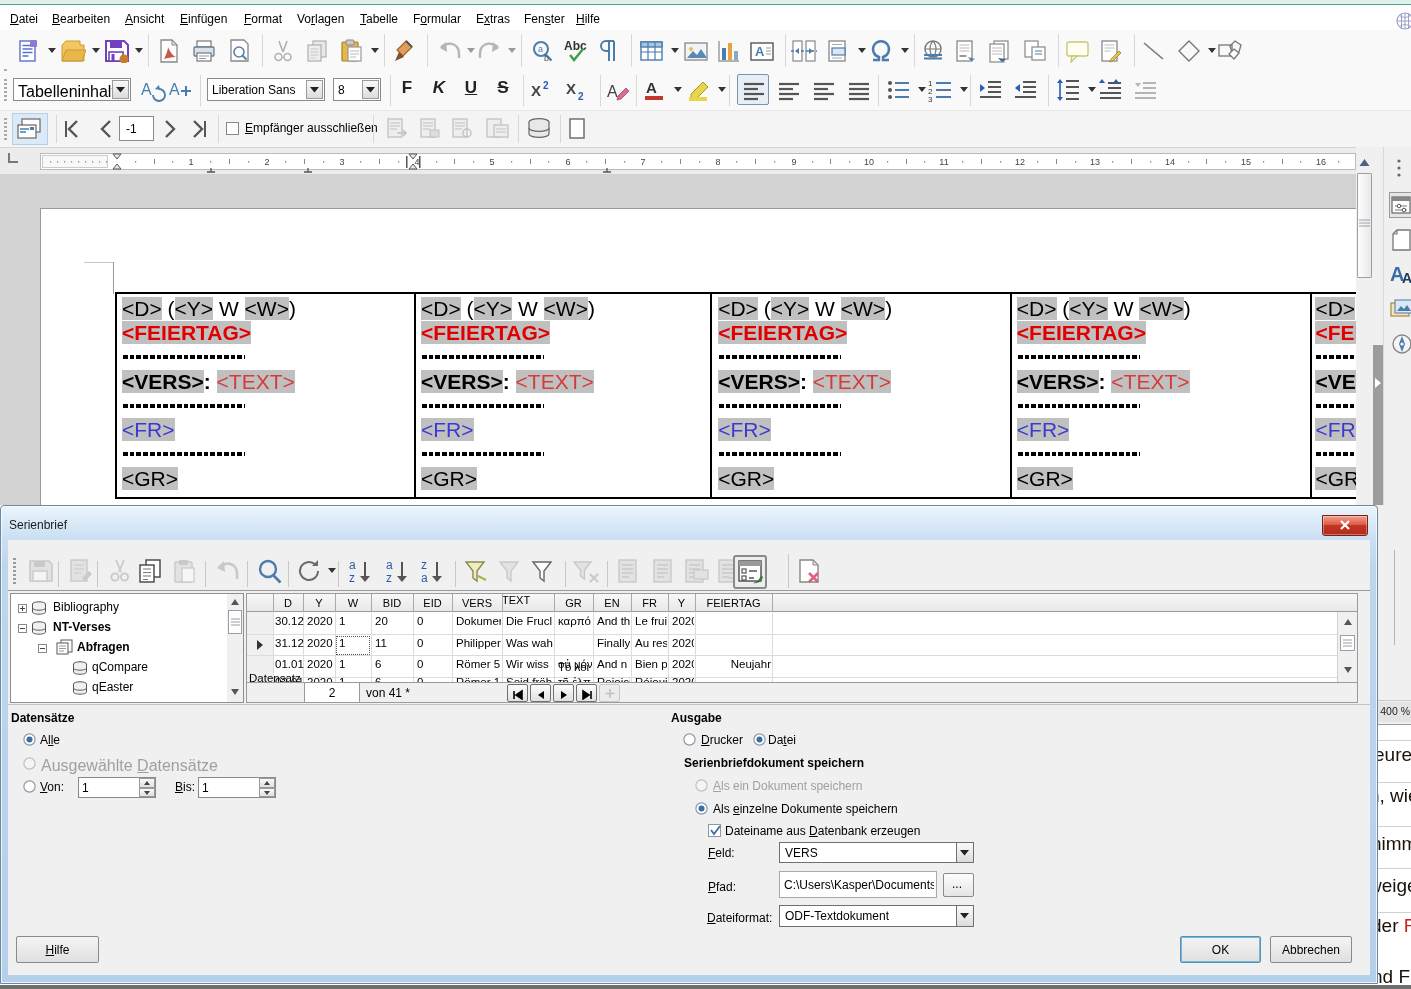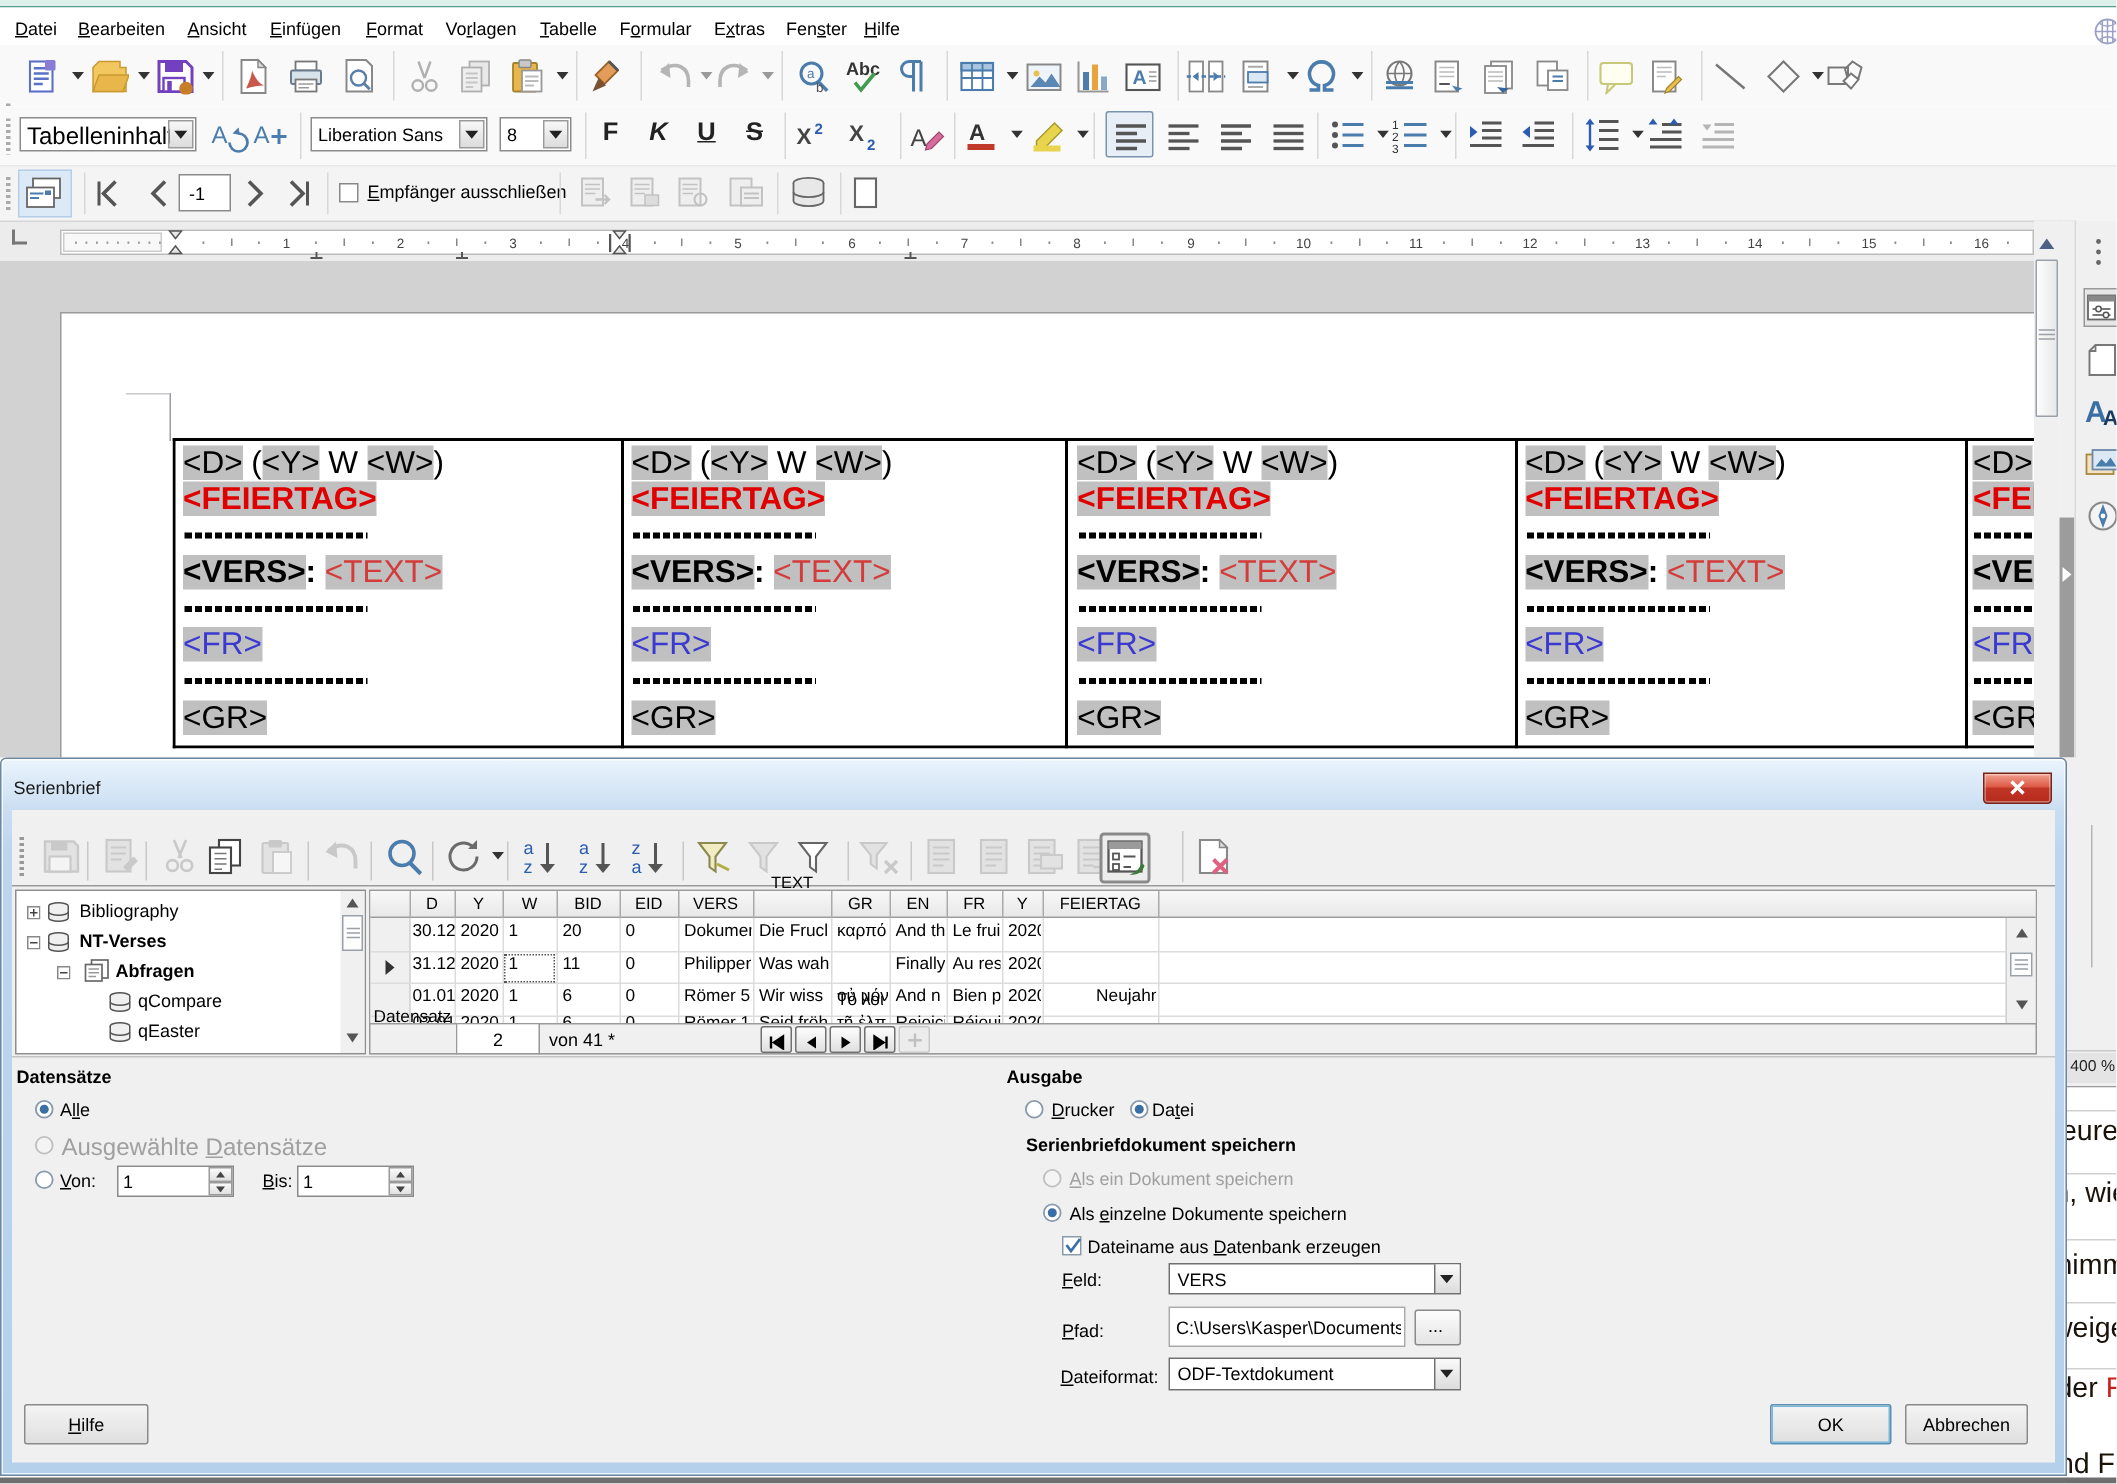--- a/index.html
+++ b/index.html
@@ -867,21 +867,21 @@
         <path d="M5 7L1 1h8z" fill="#555"></path>
       </svg>
 <div class="abs" style="left:238px;top:53px;width:1112px;height:110px;background:#fff;border:1px solid #9a9a9a"></div>
 <div class="abs" style="left:239px;top:54px;width:1110px;height:18px;background:linear-gradient(#f8f8f8,#e8e8e8);border-bottom:1px solid #9a9a9a"></div>
 <div class="abs" style="left:265px;top:57px;width:30px;font-size:11px;text-align:center">D</div>
 <div class="abs" style="left:295px;top:57px;width:32px;font-size:11px;text-align:center">Y</div>
 <div class="abs" style="left:327px;top:57px;width:36px;font-size:11px;text-align:center">W</div>
 <div class="abs" style="left:363px;top:57px;width:42px;font-size:11px;text-align:center">BID</div>
 <div class="abs" style="left:405px;top:57px;width:39px;font-size:11px;text-align:center">EID</div>
 <div class="abs" style="left:444px;top:57px;width:50px;font-size:11px;text-align:center">VERS</div>
-<div class="abs" style="left:494px;top:43px;width:52px;font-size:11px;text-align:center">TEXT</div>
+<div class="abs" style="left:494px;top:54px;width:52px;font-size:11px;">TEXT</div>
 <div class="abs" style="left:546px;top:57px;width:39px;font-size:11px;text-align:center">GR</div>
 <div class="abs" style="left:585px;top:57px;width:38px;font-size:11px;text-align:center">EN</div>
 <div class="abs" style="left:623px;top:57px;width:37px;font-size:11px;text-align:center">FR</div>
 <div class="abs" style="left:660px;top:57px;width:27px;font-size:11px;text-align:center">Y</div>
 <div class="abs" style="left:687px;top:57px;width:77px;font-size:11px;text-align:center">FEIERTAG</div>
 <div class="abs" style="left:265px;top:54px;width:1px;height:18px;background:#aaa"></div>
 <div class="abs" style="left:295px;top:54px;width:1px;height:18px;background:#aaa"></div>
 <div class="abs" style="left:327px;top:54px;width:1px;height:18px;background:#aaa"></div>
 <div class="abs" style="left:363px;top:54px;width:1px;height:18px;background:#aaa"></div>
 <div class="abs" style="left:405px;top:54px;width:1px;height:18px;background:#aaa"></div>

